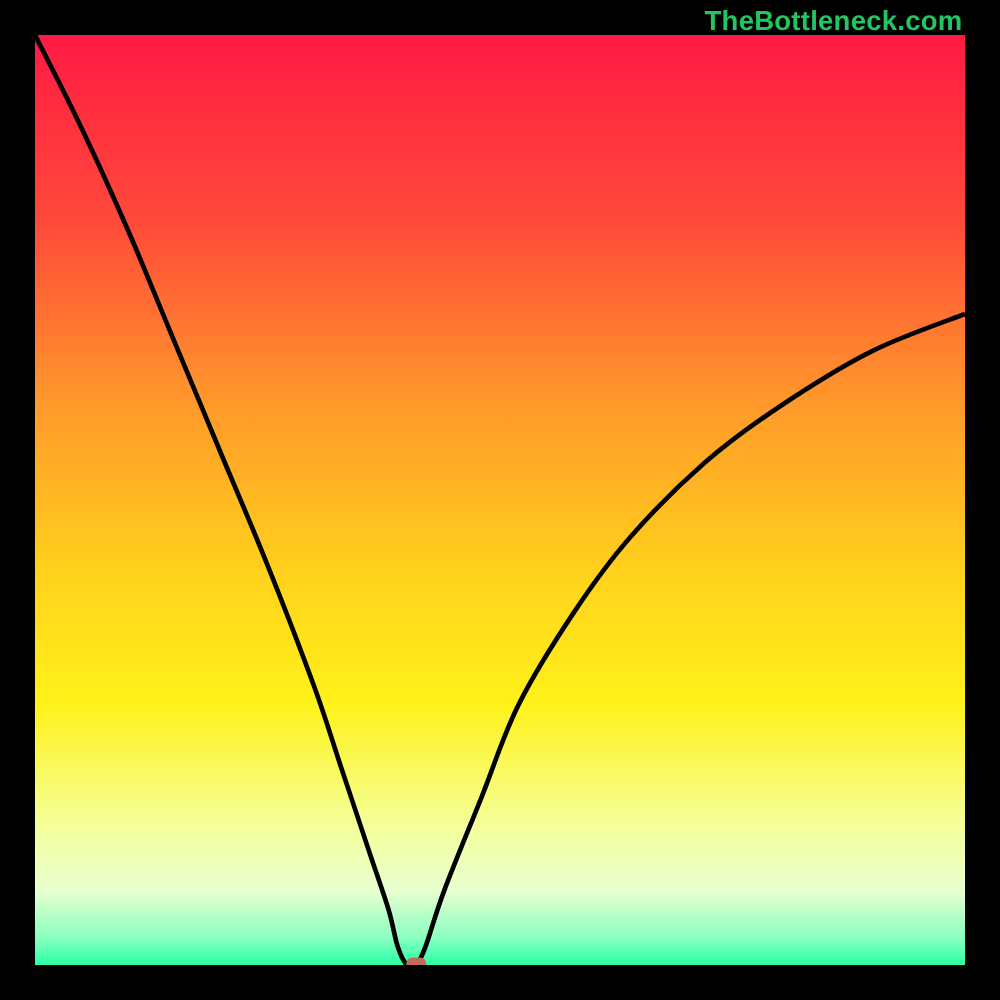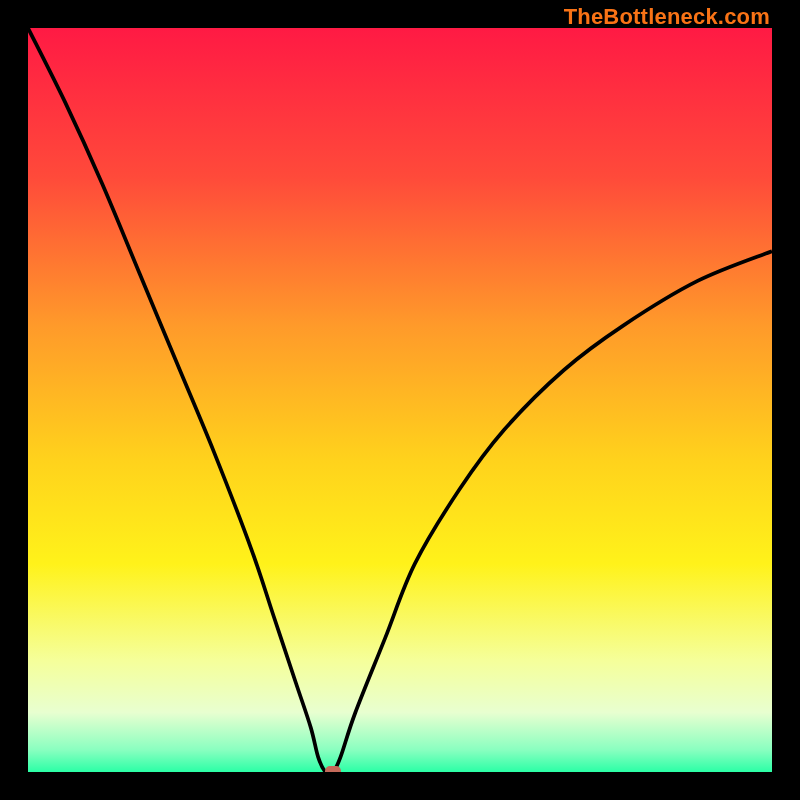--- a/index.html
+++ b/index.html
@@ -27,21 +27,21 @@
     overflow: hidden;
   }
   .gradient {
     position: absolute;
     top: 0; left: 0; right: 0; bottom: 0;
   }
   .watermark {
     position: absolute;
     top: 4px;
     right: 30px;
-    color: #f97316;
+    color: #22c55e;
     font-size: 22px;
     font-weight: 600;
     letter-spacing: 0.2px;
   }
   svg.curve {
     position: absolute;
     top: 0; left: 0;
     width: 100%;
     height: 100%;
   }

